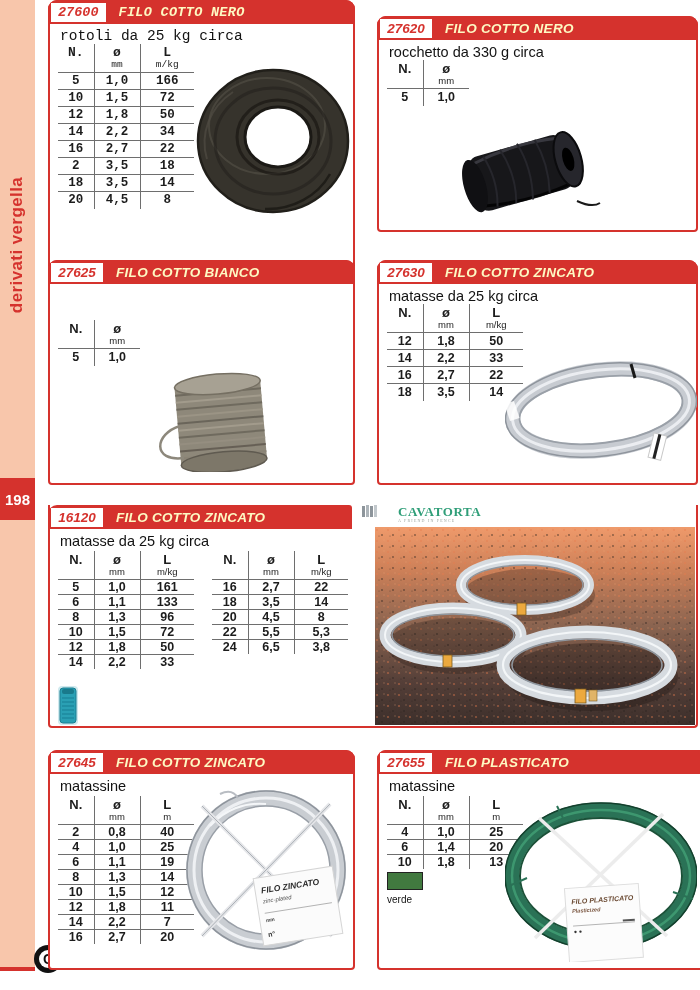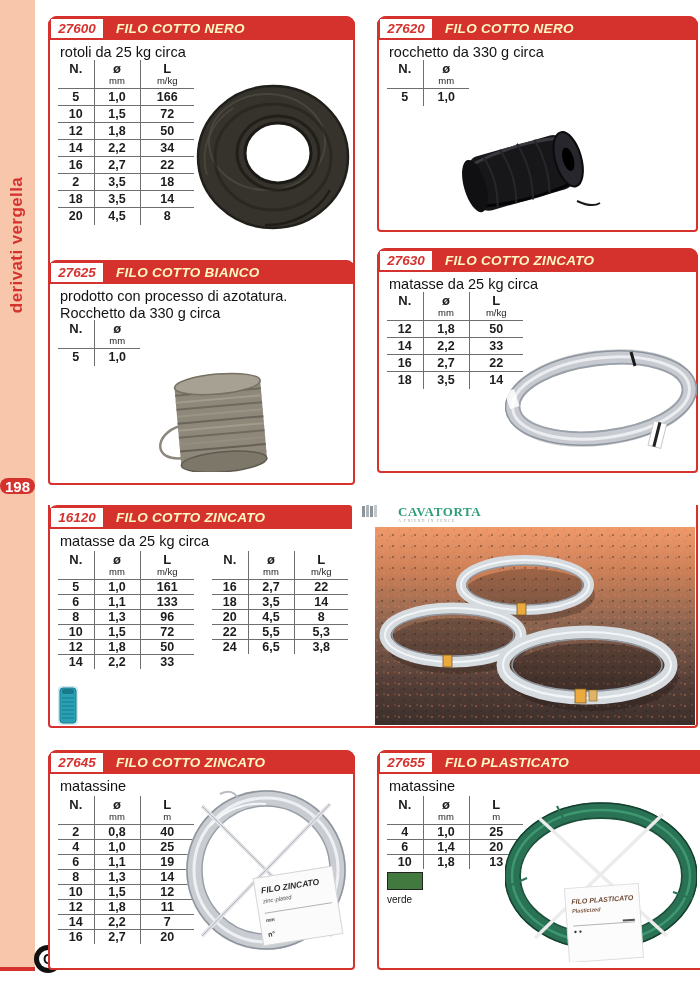--- a/index.html
+++ b/index.html
@@ -10,31 +10,31 @@
   }
   *{box-sizing:border-box;margin:0;padding:0;}
   body{background:#fff;font-family:"Liberation Sans",sans-serif;}
   .page{position:relative;width:700px;height:990px;background:#fff;overflow:hidden;}
 
   
   .sidebar{position:absolute;left:0;top:0;width:35px;height:967px;background:var(--pink);}
   .sidebar-accent{position:absolute;left:0;top:967px;width:35px;height:4px;background:var(--red);}
   .vtext{position:absolute;left:17px;top:245px;transform:translate(-50%,-50%) rotate(-90deg);
          white-space:nowrap;color:var(--red);font-weight:bold;font-size:17px;letter-spacing:.4px;}
-  .page-badge{position:absolute;left:0;top:478px;width:35px;height:16px;background:var(--red);
+  .page-badge{position:absolute;left:0;top:478px;width:35px;height:42px;background:var(--red);
          color:#fff;font-weight:bold;font-size:15px;display:flex;align-items:center;justify-content:flex-end;
-         padding-right:5px;border-radius:13px;}
+         padding-right:5px;}
   .c-logo{position:absolute;left:33px;top:944px;width:30px;height:30px;}
 
   
   .panel{position:absolute;background:#fff;border:2px solid var(--red);border-radius:9px 9px 4px 4px;}
-  .p1{left:48px;top:16px;width:307px;height:270px;}
+  .p1{left:48px;top:0;width:307px;height:270px;font-family:Liberation Mono, monospace;}
   .p2{left:377px;top:16px;width:321px;height:216px;}
   .p3{left:48px;top:260px;width:307px;height:225px;}
-  .p4{left:377px;top:248px;width:321px;height:225px;}
+  .p4{left:377px;top:260px;width:321px;height:225px;}
   .p5{left:48px;top:505px;width:650px;height:223px;border-top:none;border-radius:0 0 4px 4px;}
   .p6{left:48px;top:750px;width:307px;height:220px;padding-left:28px;}
   .p7{left:377px;top:750px;width:342px;height:220px;}
 
   .phead{position:absolute;top:-2px;left:-2px;right:-2px;height:24px;background:var(--red);
          border-radius:9px 9px 0 0;display:flex;align-items:center;}
   .p5 .phead{top:0;right:auto;width:304px;border-radius:9px 3px 0 0;}
   .pcode{background:#fff;color:var(--red);font-weight:bold;font-style:italic;font-size:13.5px;
          height:19px;margin-left:3px;padding:0 7px;display:flex;align-items:center;justify-content:center;min-width:52px;}
   .ptitle{color:#fef9c3;font-weight:bold;font-style:italic;font-size:13.5px;margin-left:13px;letter-spacing:.3px;}
@@ -223,22 +223,20 @@
       </g>
       <path d="M118,85 q15,7 23,2" stroke="#1a1a1a" stroke-width="2" fill="none"></path>
     </svg>
   </section>
 
   <section class="panel p3">
     <header class="phead">
       <span class="pcode">27625</span>
       <span class="ptitle">FILO COTTO BIANCO</span>
     </header>
-    <div class="psub">prodotto con processo di azotatura.
-Rocchetto da 330 g circa</div>
     <table class="ptable t-main">
         <thead>
           <tr>
             <th>
               <div class="h-top">N.</div>
               <div class="h-sub"></div>
             </th>
             <th>
               <div class="h-top">ø</div>
               <div class="h-sub">mm</div>

